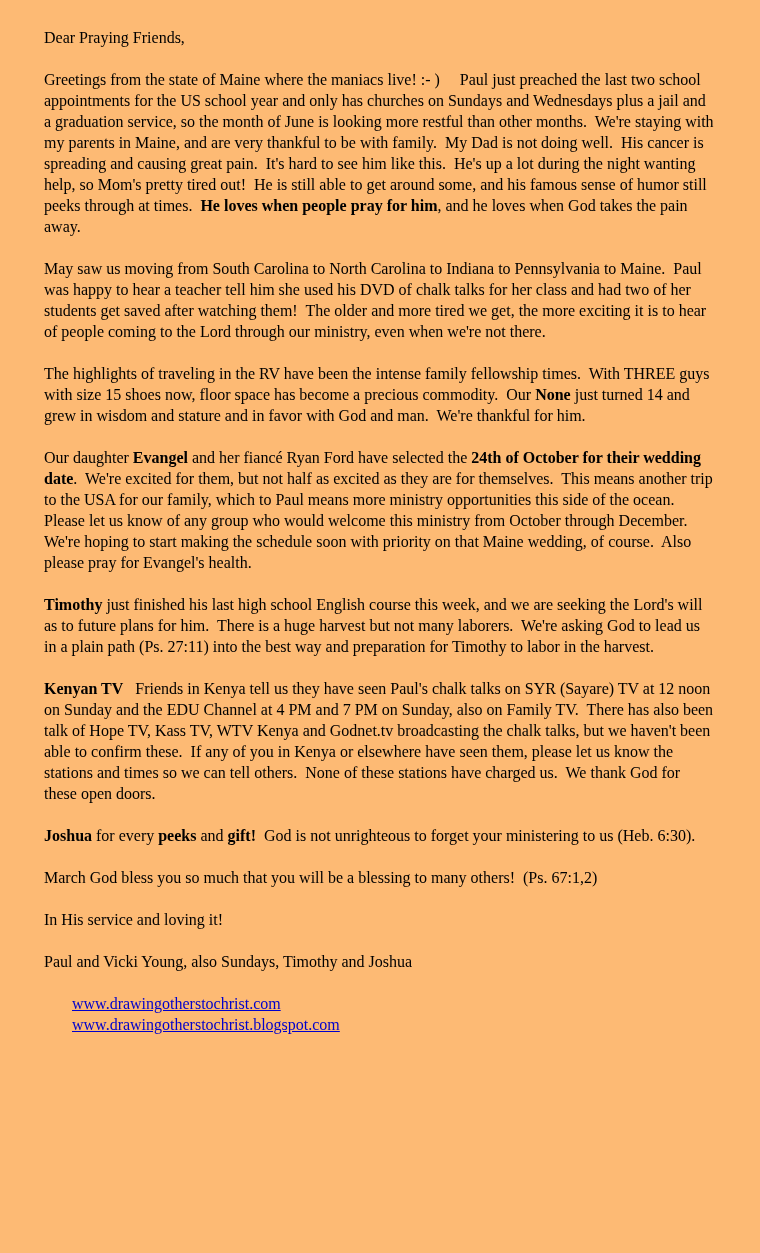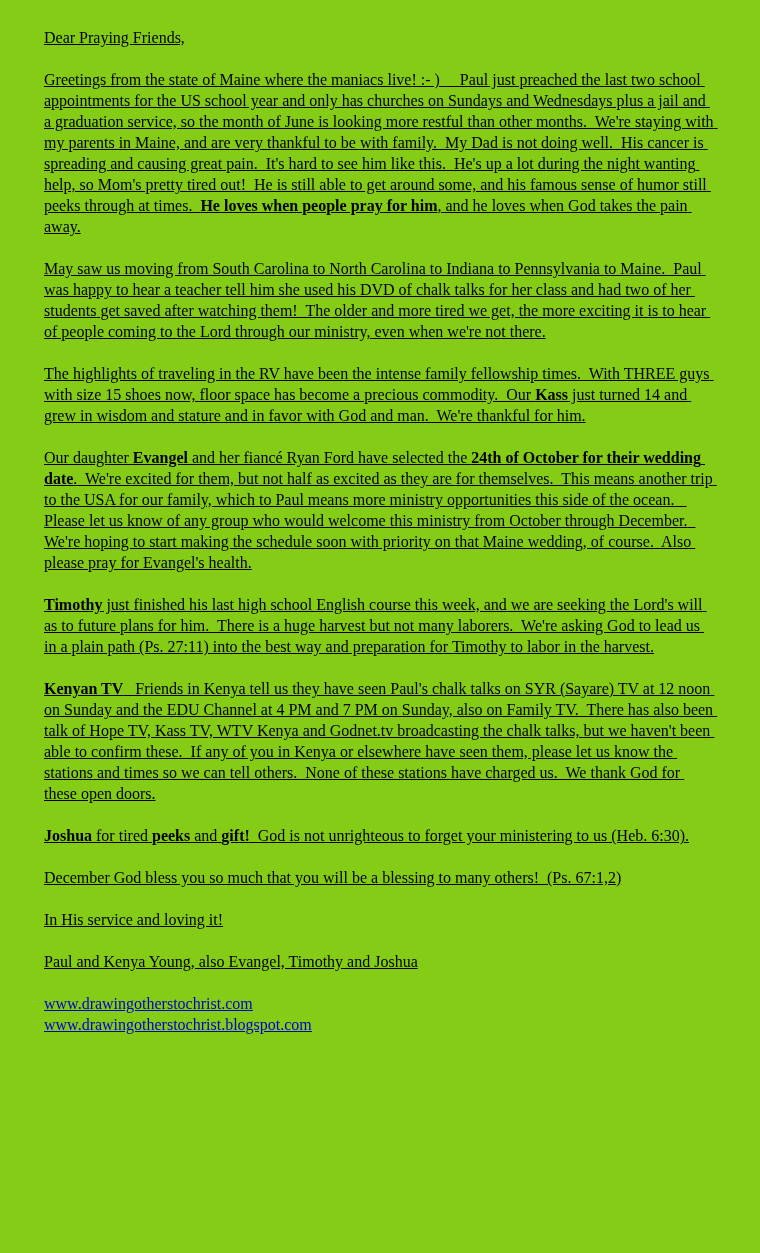--- a/index.html
+++ b/index.html
@@ -20,43 +20,44 @@
   }
   .page p {
     margin: 0 0 21px 0;
     white-space: pre-wrap;
   }
   .page p b {
     font-weight: bold;
   }
   .links {
     margin-top: 0;
+    margin-left: 28px;
   }
   .links .link-row {
     line-height: 21px;
   }
   .links a {
     text-decoration: underline;
     cursor: pointer;
   }
 </style>
 </head>
 <body>
 
-<div class="page" style="background: #84cc16; color: rgb(0, 0, 0); text-decoration: underline;">
+<div class="page" style="background: #fdba74; color: rgb(0, 0, 0);">
   <p>Dear Praying Friends,</p>
   <div>
       <p><span>Greetings from the state of Maine where the maniacs live! :- )     Paul just preached the last two school appointments for the US school year and only has churches on Sundays and Wednesdays plus a jail and a graduation service, so the month of June is looking more restful than other months.  We're staying with my parents in Maine, and are very thankful to be with family.  My Dad is not doing well.  His cancer is spreading and causing great pain.  It's hard to see him like this.  He's up a lot during the night wanting help, so Mom's pretty tired out!  He is still able to get around some, and his famous sense of humor still peeks through at times.  </span><b>He loves when people pray for him</b><span>, and he loves when God takes the pain away.</span></p>
       <p><span>May saw us moving from South Carolina to North Carolina to Indiana to Pennsylvania to Maine.  Paul was happy to hear a teacher tell him she used his DVD of chalk talks for her class and had two of her students get saved after watching them!  The older and more tired we get, the more exciting it is to hear of people coming to the Lord through our ministry, even when we're not there.</span></p>
-      <p><span>The highlights of traveling in the RV have been the intense family fellowship times.  With THREE guys with size 15 shoes now, floor space has become a precious commodity.  Our </span><b>Kass</b><span> just turned 14 and grew in wisdom and stature and in favor with God and man.  We're thankful for him.</span></p>
+      <p><span>The highlights of traveling in the RV have been the intense family fellowship times.  With THREE guys with size 15 shoes now, floor space has become a precious commodity.  Our </span><b>None</b><span> just turned 14 and grew in wisdom and stature and in favor with God and man.  We're thankful for him.</span></p>
       <p><span>Our daughter </span><b>Evangel</b><span> and her fiancé Ryan Ford have selected the </span><b>24th of October for their wedding date</b><span>.  We're excited for them, but not half as excited as they are for themselves.  This means another trip to the USA for our family, which to Paul means more ministry opportunities this side of the ocean.   Please let us know of any group who would welcome this ministry from October through December.  We're hoping to start making the schedule soon with priority on that Maine wedding, of course.  Also please pray for Evangel's health.</span></p>
       <p><b>Timothy</b><span> just finished his last high school English course this week, and we are seeking the Lord's will as to future plans for him.  There is a huge harvest but not many laborers.  We're asking God to lead us in a plain path (Ps. 27:11) into the best way and preparation for Timothy to labor in the harvest.</span></p>
       <p><b>Kenyan TV</b><span>   Friends in Kenya tell us they have seen Paul's chalk talks on SYR (Sayare) TV at 12 noon on Sunday and the EDU Channel at 4 PM and 7 PM on Sunday, also on Family TV.  There has also been talk of Hope TV, Kass TV, WTV Kenya and Godnet.tv broadcasting the chalk talks, but we haven't been able to confirm these.  If any of you in Kenya or elsewhere have seen them, please let us know the stations and times so we can tell others.  None of these stations have charged us.  We thank God for these open doors.</span></p>
-      <p><b>Joshua</b><span> for tired </span><b>peeks</b><span> and </span><b>gift!</b><span>  God is not unrighteous to forget your ministering to us (Heb. 6:30).</span></p>
-      <p><span>December God bless you so much that you will be a blessing to many others!  (Ps. 67:1,2)</span></p>
+      <p><b>Joshua</b><span> for every </span><b>peeks</b><span> and </span><b>gift!</b><span>  God is not unrighteous to forget your ministering to us (Heb. 6:30).</span></p>
+      <p><span>March God bless you so much that you will be a blessing to many others!  (Ps. 67:1,2)</span></p>
       <p><span>In His service and loving it!</span></p>
-      <p><span>Paul and Kenya Young, also Evangel, Timothy and Joshua</span></p>
+      <p><span>Paul and Vicki Young, also Sundays, Timothy and Joshua</span></p>
     </div>
   <div class="links">
       <div class="link-row"><a href="#" style="color: rgb(0, 0, 204);">www.drawingotherstochrist.com</a></div>
       <div class="link-row"><a href="#" style="color: rgb(0, 0, 204);">www.drawingotherstochrist.blogspot.com</a></div>
     </div>
 </div>
 
 </body></html>

